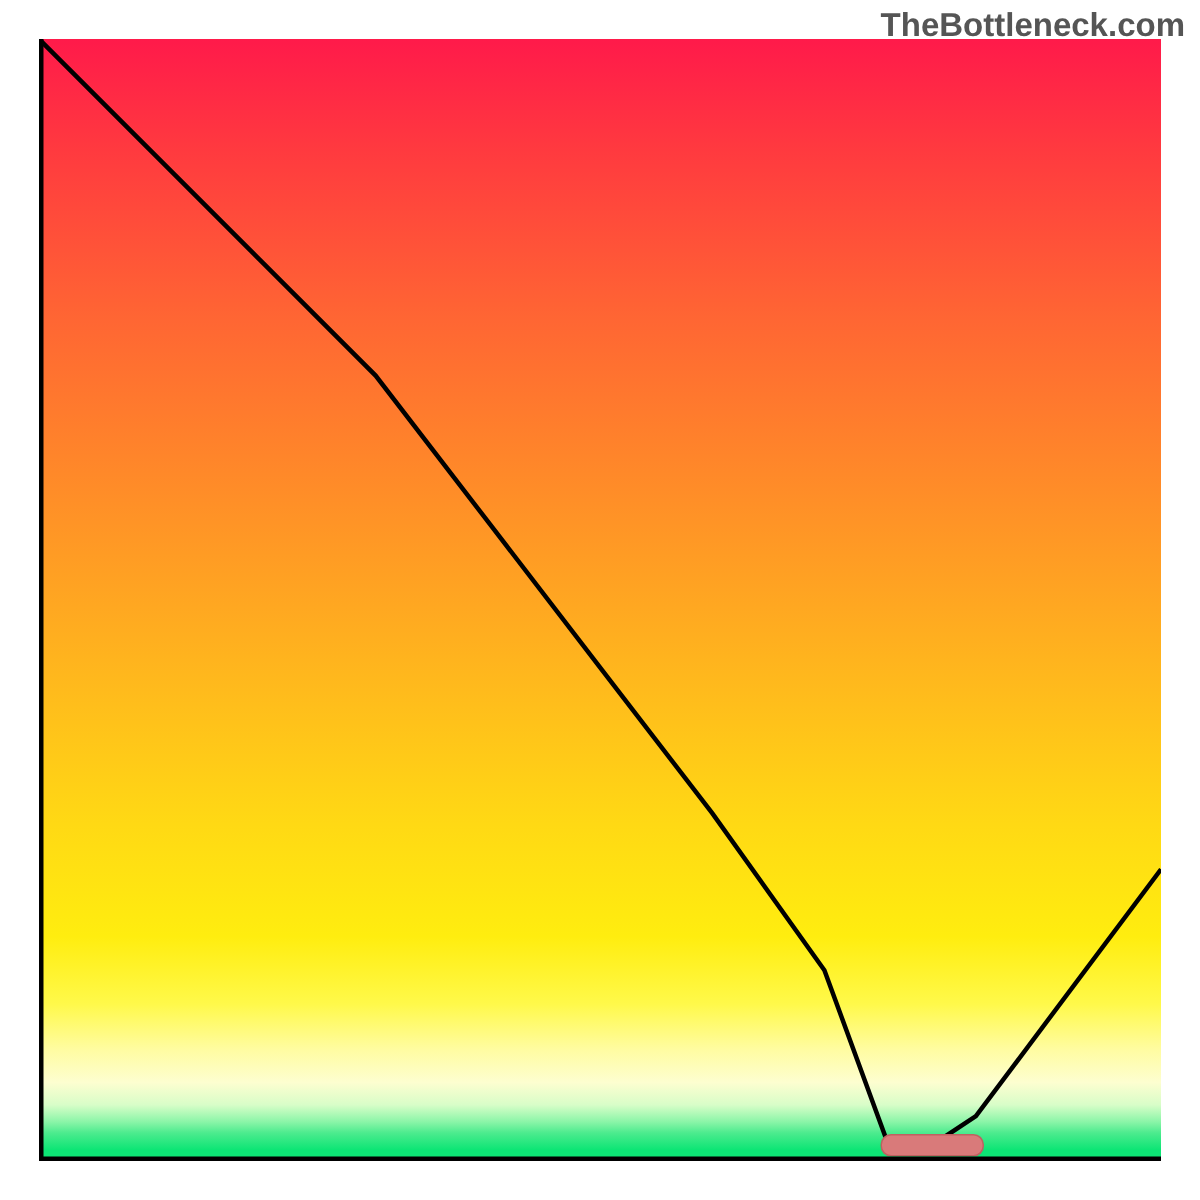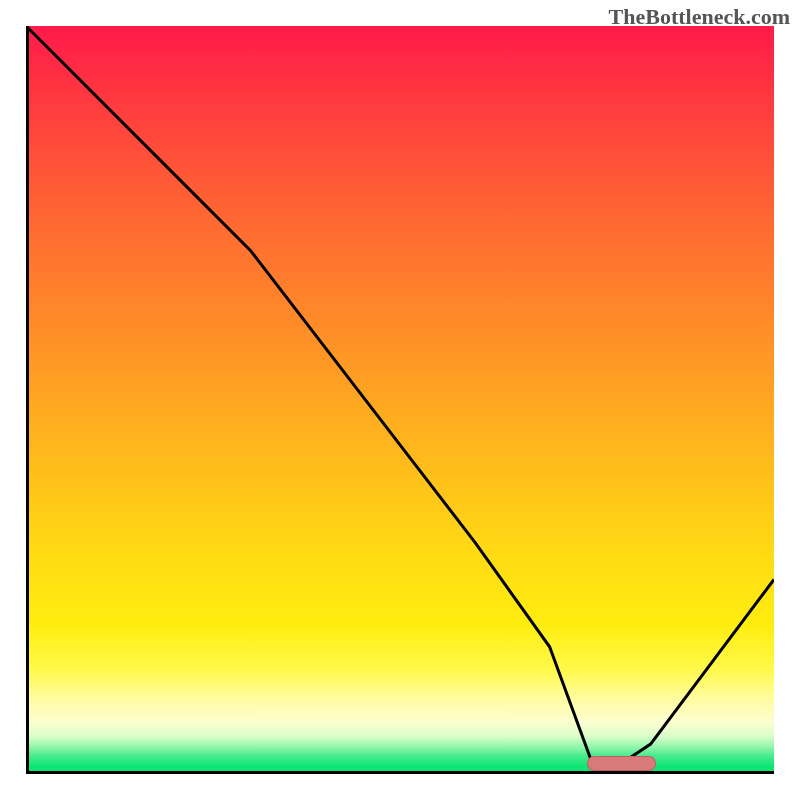--- a/index.html
+++ b/index.html
@@ -7,21 +7,20 @@
     padding: 0;
     width: 800px;
     height: 800px;
     background: #ffffff;
     font-family: Arial, sans-serif;
   }
   .chart-container {
     position: relative;
     width: 800px;
     height: 800px;
-    font-family: Liberation Serif, serif;
   }
   .watermark {
     position: absolute;
     top: 4px;
     right: 10px;
     font-size: 22px;
     font-weight: bold;
     color: #555;
     z-index: 10;
   }

